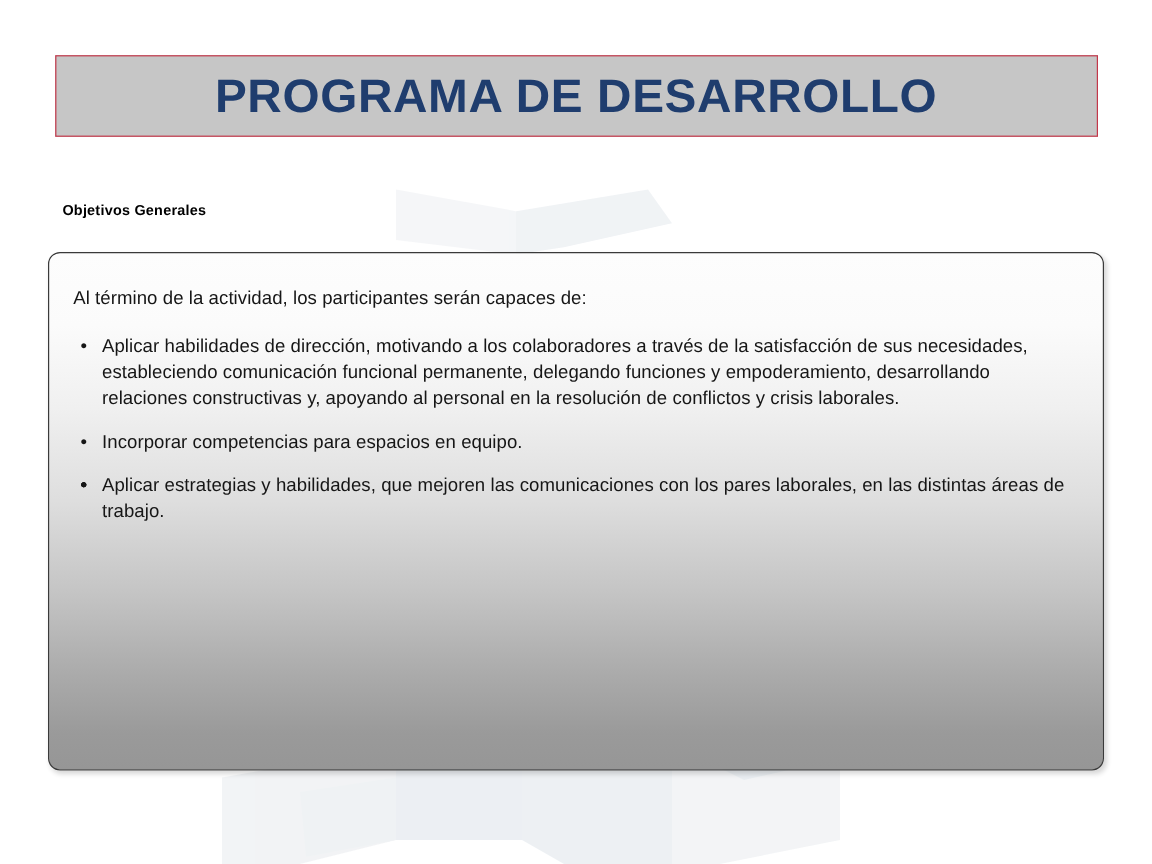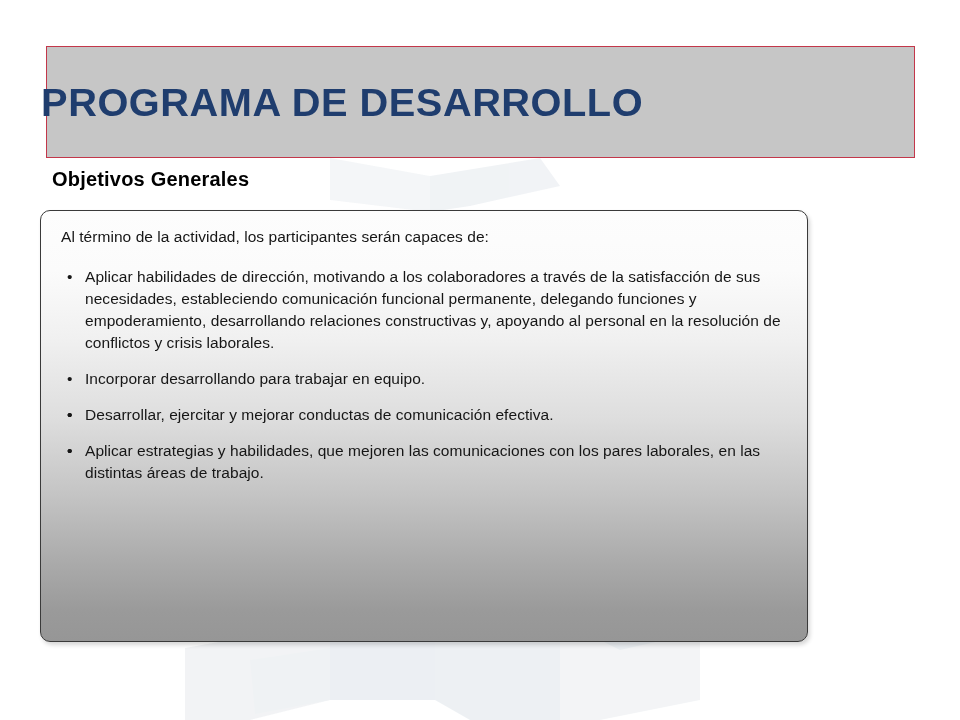--- a/index.html
+++ b/index.html
@@ -36,71 +36,71 @@
     height: 720px;
     z-index: 2;
   }
 
   
   #title-banner {
     position: absolute;
     left: 46px;
     top: 46px;
     width: 869px;
-    height: 112px;
+    height: 68px;
     box-sizing: border-box;
     background: #c6c6c6;
     border: 1.5px solid #c3374a;
     display: flex;
     align-items: center;
-    justify-content: flex-start;
+    justify-content: center;
   }
   #title-text {
     font-size: 39px;
     font-weight: bold;
     color: #1f3d6e;
     letter-spacing: 0.5px;
     text-align: center;
     white-space: nowrap;
     line-height: 1;
     transform: scaleX(1.02);
   }
 
   
   #section-heading {
     position: absolute;
     left: 52px;
     top: 168px;
-    font-size: 20px;
+    font-size: 12px;
     font-weight: bold;
     color: #000000;
     letter-spacing: 0.2px;
   }
 
   
   #content-panel {
     position: absolute;
     left: 40px;
     top: 210px;
-    width: 768px;
+    width: 880px;
     height: 432px;
     box-sizing: border-box;
     border: 1.5px solid #3a3a3a;
     border-radius: 10px;
     background: linear-gradient(to bottom,
         #fdfdfd 0%,
         #fbfbfb 14%,
         #f0f0f0 30%,
         #dedede 48%,
         #c4c4c4 66%,
         #aaaaaa 82%,
         #9a9a9a 93%,
         #969696 100%);
     box-shadow: 2px 3px 4px rgba(0,0,0,0.16);
-    padding: 10px 22px 10px 18px;
+    padding: 22px 22px 10px 18px;
     overflow: hidden;
   }
 
   #intro-line {
     font-size: 15.5px;
     color: #161616;
     line-height: 1.35;
     margin: 6px 0 0 2px;
     letter-spacing: 0.05px;
   }
@@ -161,28 +161,27 @@
 
     <p id="intro-line">Al término de la actividad, los participantes serán capaces de:</p>
 
     <ul id="objective-list">
       <li class="objective-item">
         <span class="bullet-dot">•</span>
         <span class="objective-text">Aplicar habilidades de dirección, motivando a los colaboradores a través de la  satisfacción de sus necesidades, estableciendo comunicación funcional permanente, delegando funciones y empoderamiento, desarrollando relaciones constructivas y, apoyando al personal en la resolución de conflictos y crisis laborales.</span>
       </li>
       <li class="objective-item">
         <span class="bullet-dot">•</span>
-        <span class="objective-text">Incorporar desarrollando para trabajar en equipo.</span>
+        <span class="objective-text">Incorporar competencias para espacios en equipo.</span>
       </li>
       <li class="objective-item">
         <span class="bullet-dot">•</span>
       </li>
       <li class="objective-item">
         <span class="bullet-dot">•</span>
-        <span class="objective-text">Desarrollar, ejercitar y mejorar conductas de comunicación efectiva.</span>
       </li>
       <li class="objective-item">
         <span class="bullet-dot">•</span>
       </li>
       <li class="objective-item">
         <span class="bullet-dot">•</span>
         <span class="objective-text">Aplicar estrategias y habilidades, que mejoren las comunicaciones con los pares laborales, en las distintas áreas de trabajo.</span>
       </li>
     </ul>
 

